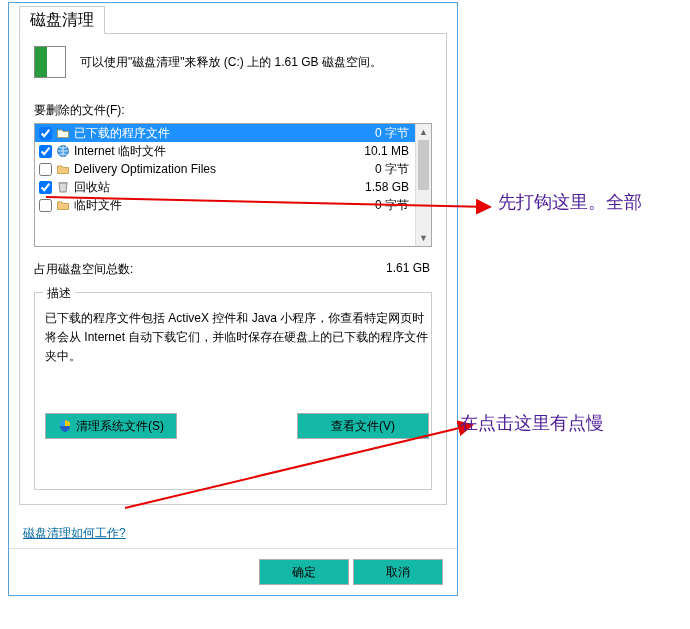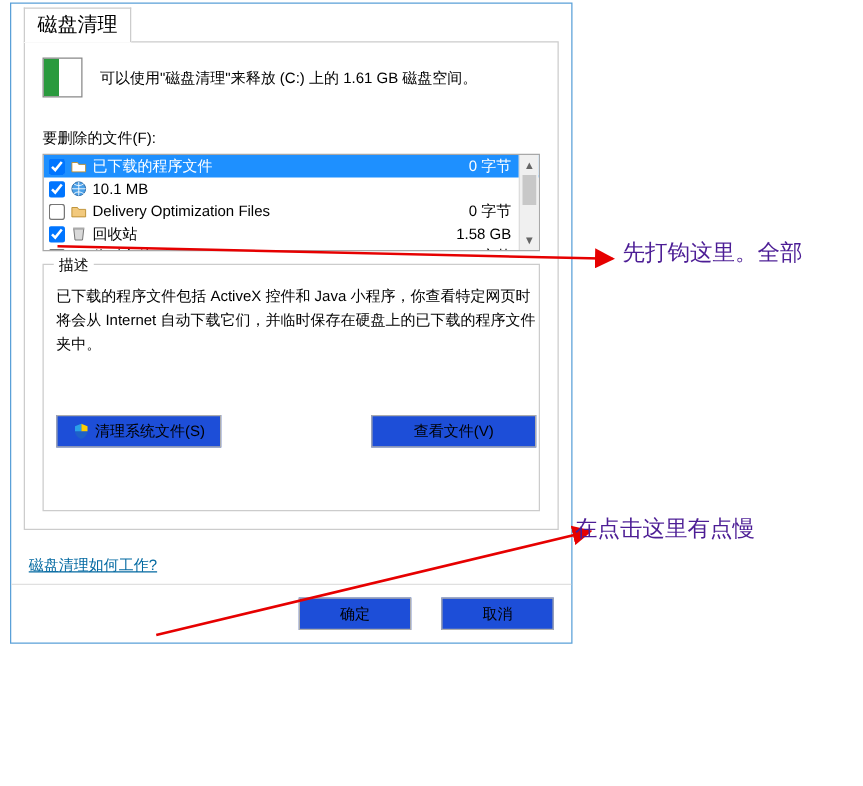--- a/index.html
+++ b/index.html
@@ -77,21 +77,21 @@
     border: 1px solid #888;
     display: inline-flex;
     margin-right: 14px;
     background: linear-gradient(to right, #2a9a3e 0 40%, #fff 40% 100%);
   }
   .section-label {
     margin-bottom: 4px;
   }
   .file-list {
     border: 1px solid #a8a8a8;
-    height: 78px;
+    height: 124px;
     overflow: hidden;
     position: relative;
     background: #fff;
   }
   .file-row {
     display: flex;
     align-items: center;
     height: 18px;
     padding: 0 4px 0 4px;
     font-size: 12px;
@@ -155,21 +155,21 @@
   }
   .desc-buttons {
     display: flex;
     justify-content: space-between;
     margin-top: 12px;
   }
   .btn {
     min-width: 132px;
     height: 26px;
     border: 1px solid #adadad;
-    background: #1d4ed8;
+    background: #14b8a6;
     font-size: 12px;
     display: inline-flex;
     align-items: center;
     justify-content: center;
     cursor: pointer;
     padding: 0 10px;
   }
   .btn .shield {
     margin-right: 4px;
     display: inline-flex;
@@ -179,21 +179,21 @@
     text-decoration: underline;
     cursor: pointer;
     display: inline-block;
     margin: 10px 0 6px 14px;
   }
   .bottom-bar {
     border-top: 1px solid #e0e0e0;
     padding: 10px 14px;
     display: flex;
     justify-content: flex-end;
-    gap: 24px;
+    gap: 4px;
   }
   .bottom-bar .btn { min-width: 90px; }
   
   .annotation {
     position: absolute;
     color: #4c1d95;
     font-size: 18px;
     line-height: 1.4;
   }
   .arrow-svg { position: absolute; pointer-events: none; }
@@ -228,20 +228,21 @@
             <span class="row-size">0 字节</span>
           </div>
           <div class="file-row">
             <input type="checkbox" checked="" style="">
             <span class="row-icon">
               <svg width="14" height="14" viewBox="0 0 14 14">
                 <circle cx="7" cy="7" r="5.5" fill="#4aa0e8" stroke="#2a6aa8" stroke-width="0.8"></circle>
                 <path d="M1.5 7 H12.5 M7 1.5 V12.5 M3 3 Q7 6 11 3 M3 11 Q7 8 11 11" stroke="#fff" stroke-width="0.7" fill="none"></path>
               </svg>
             </span>
+            <span class="row-label">Internet 临时文件</span>
             <span class="row-size">10.1 MB</span>
           </div>
           <div class="file-row">
             <input type="checkbox" style="">
             <span class="row-icon">
               <svg width="14" height="14" viewBox="0 0 14 14">
                 <path d="M1.5 4 H6 L7 5.5 H12.5 V11.5 H1.5 Z" fill="#f2c97d" stroke="#b88a2a" stroke-width="0.7"></path>
               </svg>
             </span>
             <span class="row-label">Delivery Optimization Files</span>
@@ -271,20 +272,24 @@
         </div>
       <div class="scrollbar-v">
         <div class="sb-btn">▲</div>
         <div class="sb-track">
           <div class="sb-thumb"></div>
         </div>
         <div class="sb-btn">▼</div>
       </div>
     </div>
 
+    <div class="total-row">
+      <span class="tlabel">占用磁盘空间总数:</span>
+      <span class="tval">1.61 GB</span>
+    </div>
 
     <div class="desc-group">
       <span class="legend">描述</span>
       <div class="desc-text">已下载的程序文件包括 ActiveX 控件和 Java 小程序，你查看特定网页时将会从 Internet 自动下载它们，并临时保存在硬盘上的已下载的程序文件夹中。</div>
       <div class="desc-buttons">
         <div class="btn">
           <span class="shield">
             <svg width="14" height="14" viewBox="0 0 14 14">
               <path d="M7 1 L12 3 V7 C12 10 9.5 12.5 7 13 C4.5 12.5 2 10 2 7 V3 Z" fill="#1e60c8"></path>
               <path d="M7 1 L12 3 V7 L7 7 Z" fill="#ffcc00"></path>

